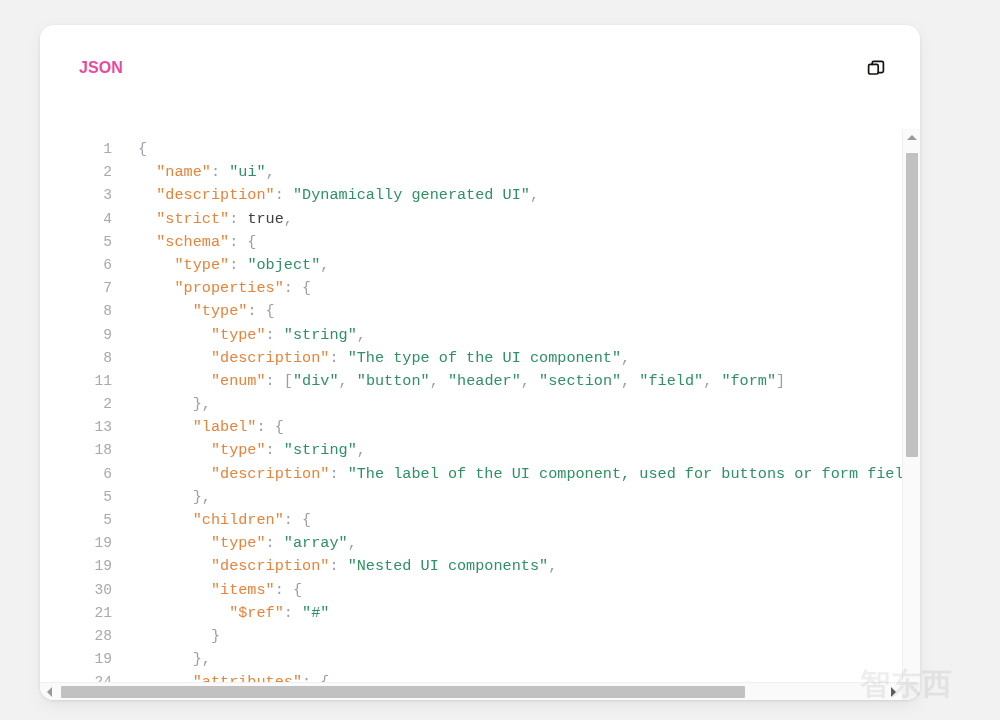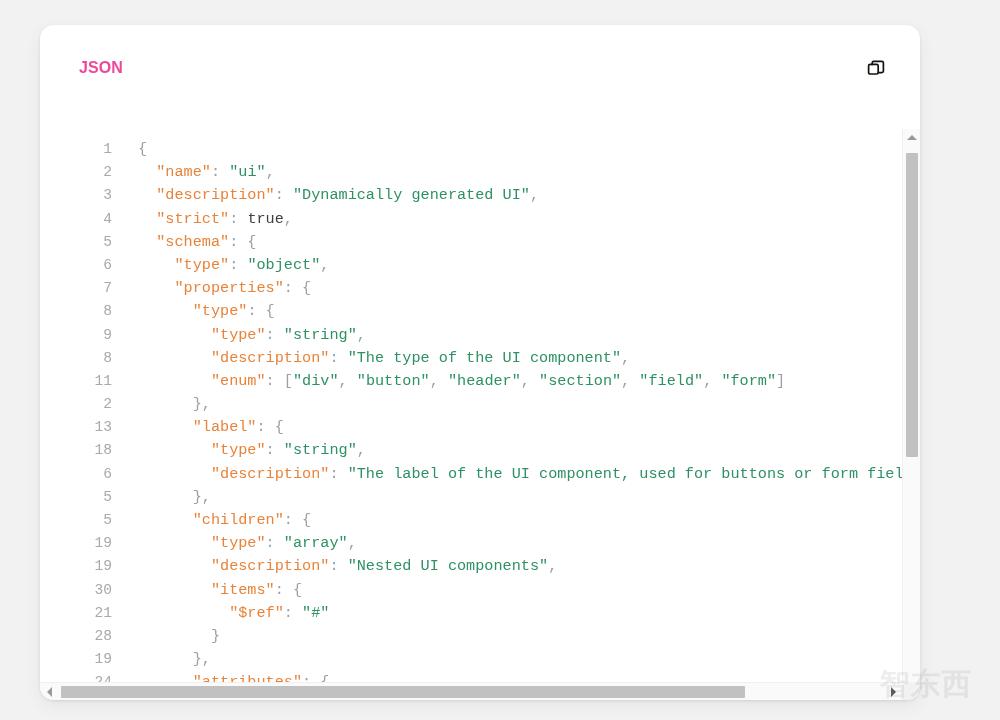--- a/index.html
+++ b/index.html
@@ -190,21 +190,21 @@
 
   
   .watermark {
     position: absolute;
     right: 8px; bottom: 6px;
     width: 132px; height: 60px;
     opacity: 0.085;
     pointer-events: none;
     display: flex;
     align-items: center;
-    justify-content: center;
+    justify-content: flex-start;
   }
   .watermark .wm-text {
     font-size: 30px;
     font-weight: 700;
     color: #444;
     letter-spacing: 1px;
     font-family: "DejaVu Sans", sans-serif;
     white-space: nowrap;
   }
 </style>

